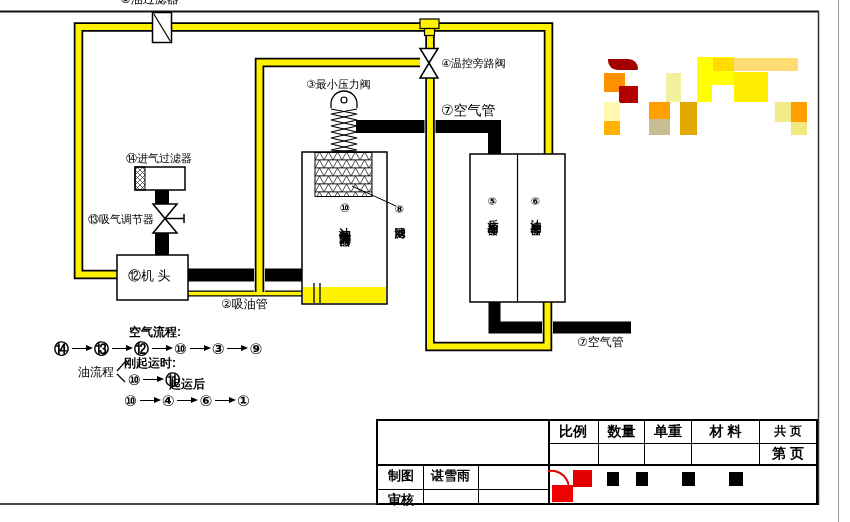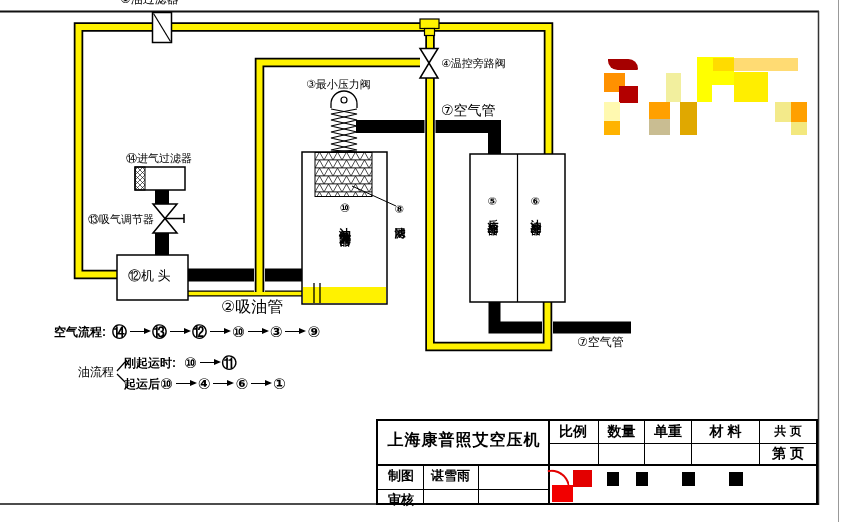--- a/index.html
+++ b/index.html
@@ -1,21 +1,21 @@
 <!DOCTYPE html>
 <html><head>
 <meta charset="utf-8">
 <style>
   html,body{margin:0;padding:0;background:#fff;}
   #canvas{position:relative;width:850px;height:522px;overflow:hidden;background:#fff;
           font-family:"Liberation Sans","DejaVu Sans",sans-serif;color:#000;}
   .lbl{position:absolute;font-weight:normal;font-size:11px;white-space:nowrap;line-height:1.15;}
   .vtext{position:absolute;writing-mode:vertical-rl;text-orientation:upright;font-weight:bold;
          font-size:12px;letter-spacing:2px;white-space:nowrap;}
-  .flowrow{position:absolute;display:flex;align-items:flex-start;font-weight:bold;font-size:12px;}
+  .flowrow{position:absolute;display:flex;align-items:center;font-weight:bold;font-size:12px;flex-direction:column;}
   .fnum{font-size:15px;font-weight:bold;line-height:1;}
   .farrow{display:inline-block;width:19px;height:0;border-top:1.5px solid #000;position:relative;margin:0 3px;}
   .farrow::after{content:'';position:absolute;right:-2px;top:-4px;border-left:7px solid #000;
                  border-top:3.5px solid transparent;border-bottom:3.5px solid transparent;}
   
   #tb{position:absolute;left:376px;top:419px;width:442px;height:86px;border:2px solid #000;box-sizing:border-box;background:#fff;}
   .tbl{position:absolute;background:#000;}
   .tbtxt{position:absolute;font-weight:bold;text-align:center;}
   .blockslayer{position:absolute;left:0;top:0;width:850px;height:522px;pointer-events:none;}
   #logo-arc{position:absolute;left:549px;top:468px;width:17px;height:17px;
@@ -122,21 +122,21 @@
     <g stroke="#000" stroke-width="1.2">
       <line x1="117" y1="371" x2="125" y2="362"></line>
       <line x1="117" y1="374" x2="125" y2="382"></line>
     </g>
   </svg>
 
   <div class="lbl" style="left:120px;top:-7px;font-size:12px">①油过滤器</div>
   <div class="lbl" style="left:126px;top:152px">⑭进气过滤器</div>
   <div class="lbl" style="left:88px;top:213px">⑬吸气调节器</div>
   <div class="lbl" style="left:128px;top:269px;font-size:13px">⑫机  头</div>
-  <div class="lbl" style="left:221px;top:298px;font-size:16px">②吸油管</div>
+  <div class="lbl" style="left:221px;top:298px;font-size:12px">②吸油管</div>
   <div class="lbl" style="left:306px;top:78px">③最小压力阀</div>
   <div class="lbl" style="left:441px;top:57px">④温控旁路阀</div>
   <div class="lbl" style="left:441px;top:102px;font-size:14px">⑦空气管</div>
   <div class="lbl" style="left:577px;top:336px;font-size:12px">⑦空气管</div>
   <div class="vtext" style="left:392px;top:203px;font-size:11px">⑧滤网</div>
   <div class="vtext" style="left:336px;top:201px">⑩油气分离器</div>
   <div class="vtext" style="left:485px;top:195px;font-size:11px">⑤后冷却器</div>
   <div class="vtext" style="left:528px;top:195px;font-size:11px">⑥油冷却器</div>
 
   <div class="flowrow" style="left:54px;top:324px">
@@ -182,21 +182,20 @@
     <div class="tbl" style="left:220px;top:0;width:1px;height:43px"></div>
     <div class="tbl" style="left:266px;top:0;width:1px;height:43px"></div>
     <div class="tbl" style="left:313px;top:0;width:1px;height:43px"></div>
     <div class="tbl" style="left:381px;top:0;width:1px;height:43px"></div>
     <div class="tbl" style="left:170px;top:22px;width:268px;height:1px"></div>
     <div class="tbl" style="left:0;top:43px;width:438px;height:1.5px"></div>
     <div class="tbl" style="left:0;top:68px;width:170px;height:1px"></div>
     <div class="tbl" style="left:45px;top:43px;width:1px;height:39px"></div>
     <div class="tbl" style="left:100px;top:43px;width:1px;height:39px"></div>
 
-    <div class="tbtxt" style="left:4px;top:9px;width:164px;font-size:16px;letter-spacing:1px">上海康普照艾空压机</div>
     <div class="tbtxt" style="left:170px;top:2px;width:50px;font-size:14px">比例</div>
     <div class="tbtxt" style="left:221px;top:2px;width:45px;font-size:14px">数量</div>
     <div class="tbtxt" style="left:267px;top:2px;width:46px;font-size:14px">单重</div>
     <div class="tbtxt" style="left:314px;top:2px;width:67px;font-size:14px">材  料</div>
     <div class="tbtxt" style="left:382px;top:2px;width:56px;font-size:12px">共  页</div>
     <div class="tbtxt" style="left:382px;top:24px;width:56px;font-size:14px">第  页</div>
     <div class="tbtxt" style="left:2px;top:46px;width:42px;font-size:13px">制图</div>
     <div class="tbtxt" style="left:46px;top:46px;width:53px;font-size:13px">谌雪雨</div>
     <div class="tbtxt" style="left:2px;top:70px;width:42px;font-size:13px">审核</div>
   </div>

